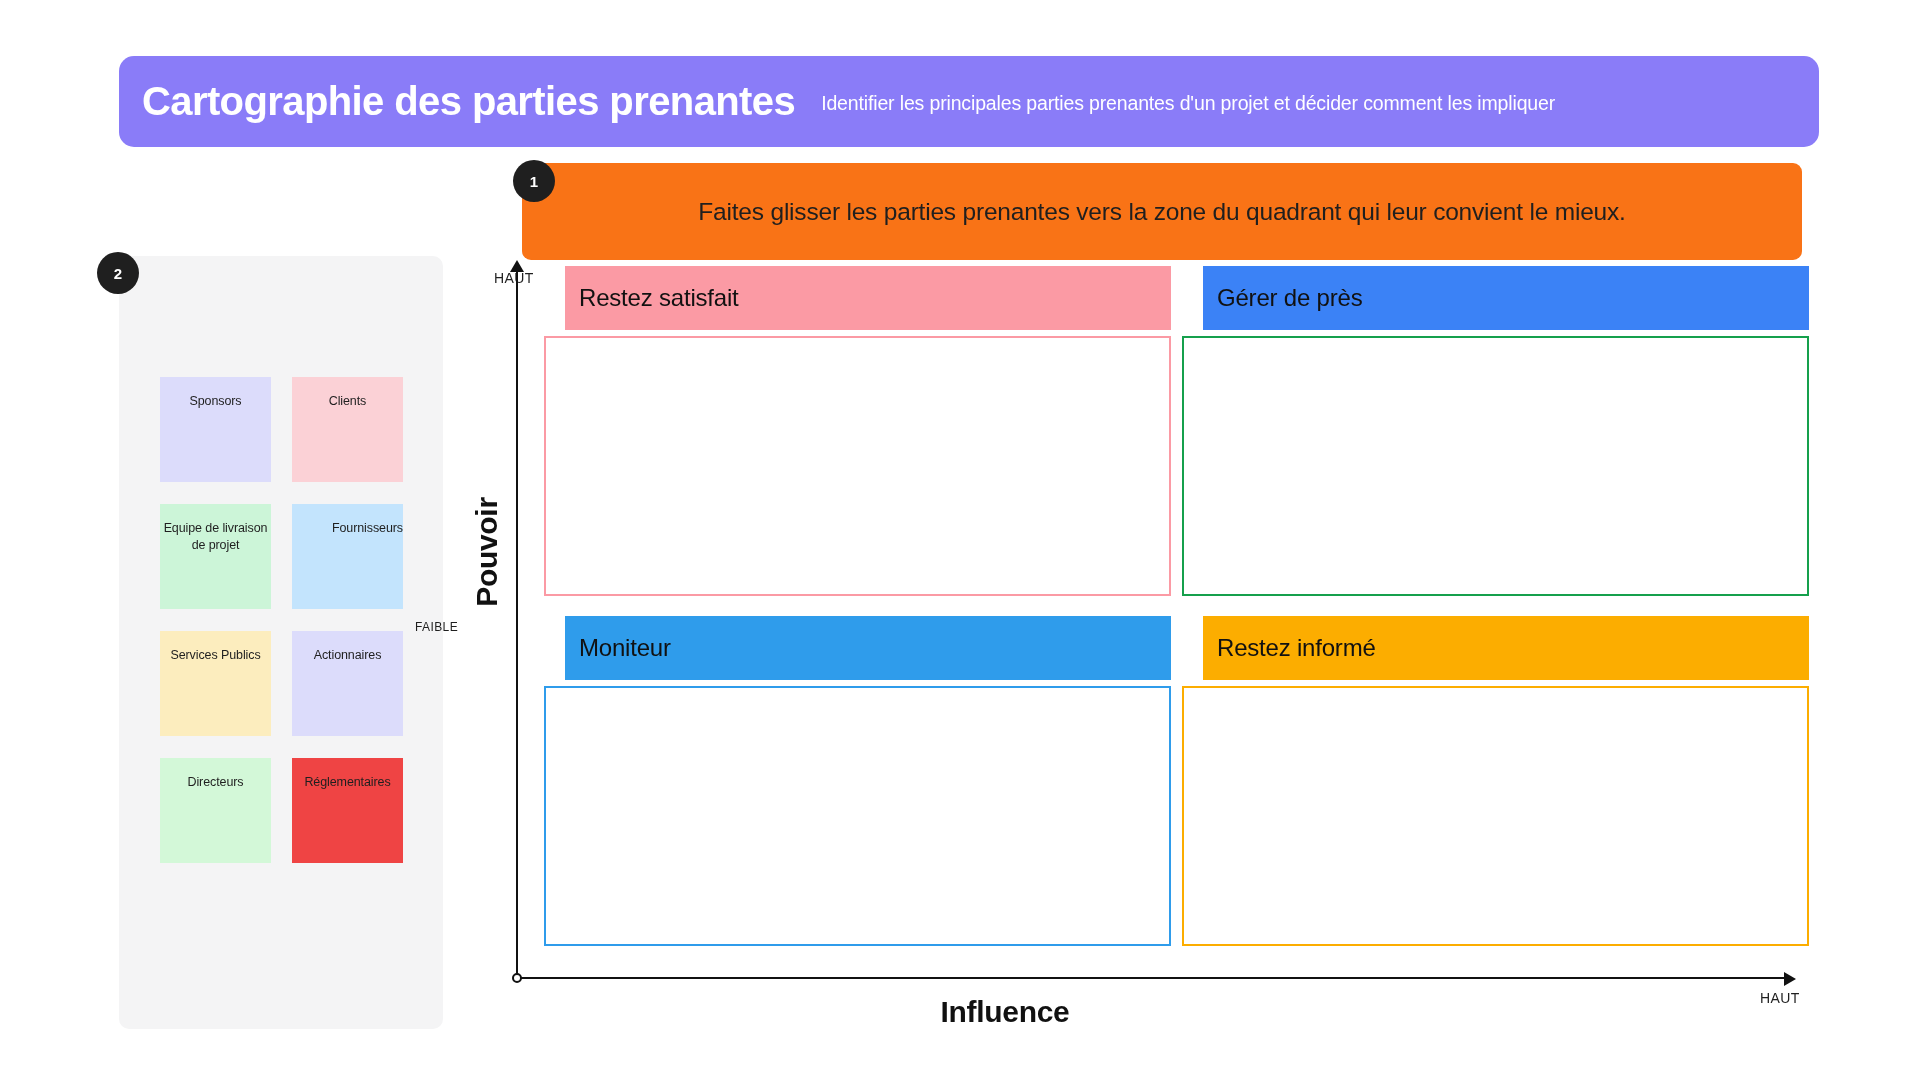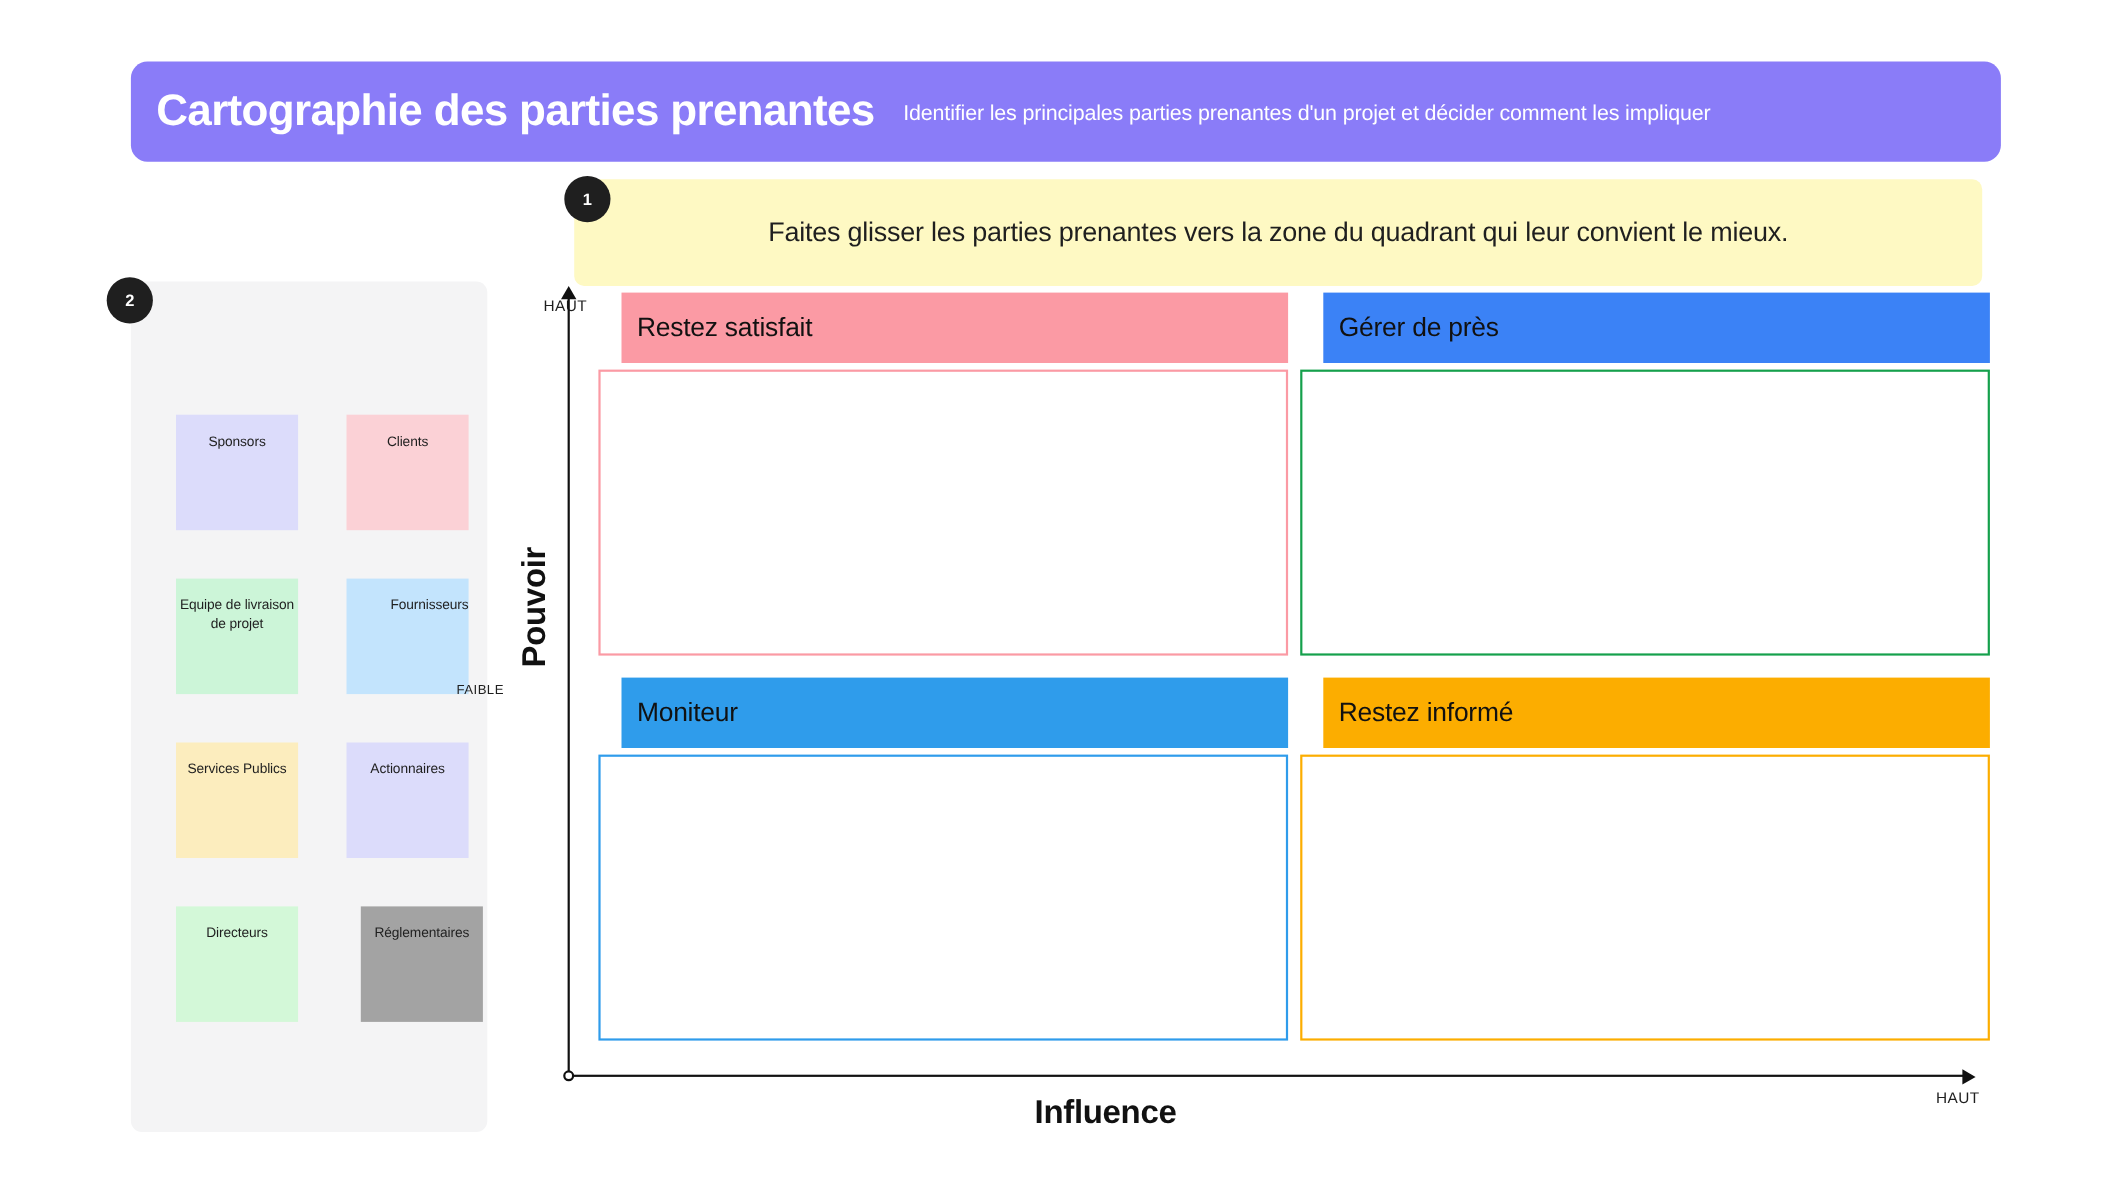--- a/index.html
+++ b/index.html
@@ -84,21 +84,20 @@
     border-radius: 10px;
   }
   .card-grid {
     position: absolute;
     left: 41px; top: 121px;
     width: 243px;
     display: grid;
     grid-template-columns: 111px 111px;
     column-gap: 21px;
     row-gap: 22px;
-    gap: 44px;
   }
   .sticky-card {
     width: 111px; height: 105px;
     display: flex;
     align-items: flex-start;
     justify-content: center;
     padding-top: 16px;
     font-size: 12.5px;
     color: #1f1f1f;
     text-align: center;
@@ -232,21 +231,21 @@
 <body>
 
 <div id="root">
 
   <div class="header" style="background: rgb(138, 124, 248); border-radius: 15px;">
     <div class="header-title">Cartographie des parties prenantes</div>
     <div class="header-subtitle">Identifier les principales parties prenantes d'un projet et décider comment les impliquer</div>
   </div>
 
   <div class="step-badge badge-1" style="background: rgb(31, 31, 31);">1</div>
-  <div class="instruction" style="background: #fef9c3; align-items: center;">
+  <div class="instruction" style="background: #f97316; align-items: center;">
     <div class="instruction-text">Faites glisser les parties prenantes vers la zone du quadrant qui leur convient le mieux.</div>
   </div>
 
   <div class="step-badge badge-2" style="background: rgb(31, 31, 31);">2</div>
   <div class="sidebar" style="background: rgb(244, 244, 245);">
     <div class="card-grid">
       <div class="sticky-card" style="background: rgb(220, 220, 251);">
           <span>Sponsors</span>
         </div>
       <div class="sticky-card" style="background: rgb(251, 209, 214);">
@@ -260,21 +259,21 @@
         </div>
       <div class="sticky-card" style="background: rgb(252, 237, 190);">
           <span>Services Publics</span>
         </div>
       <div class="sticky-card" style="background: rgb(220, 220, 251);">
           <span>Actionnaires</span>
         </div>
       <div class="sticky-card" style="background: rgb(211, 248, 216);">
           <span>Directeurs</span>
         </div>
-      <div class="sticky-card" style="background: #a3a3a3; margin-left: 13px;">
+      <div class="sticky-card" style="background: #ef4444;">
           <span>Réglementaires</span>
         </div>
     </div>
   </div>
 
   <div class="axis-cap-top">HAUT</div>
   <div class="axis-cap-left">FAIBLE</div>
   <div class="axis-cap-right">HAUT</div>
   <div class="axis-label-y">Pouvoir</div>
   <div class="axis-label-x"><span class="axis-label-x-inner">Influence</span></div>

